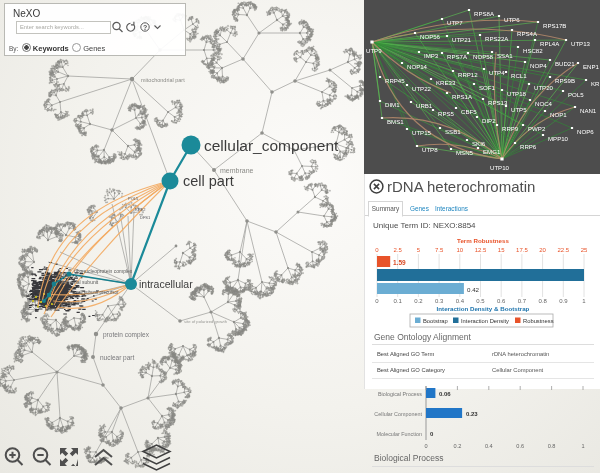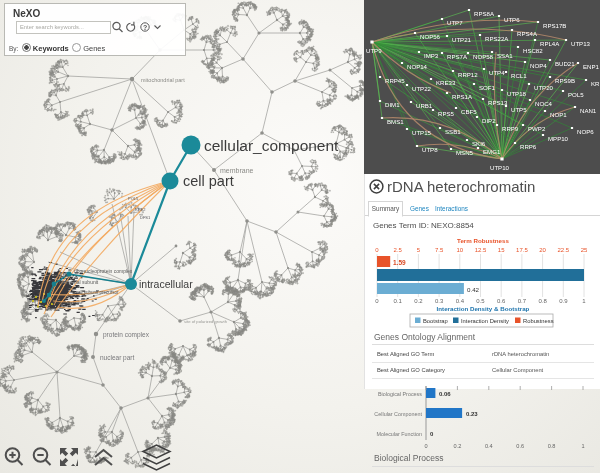--- a/index.html
+++ b/index.html
@@ -1,18 +1,18 @@
 <!DOCTYPE html>
 <html><head><meta charset="utf-8"><style>
 html,body{margin:0;padding:0;}
 body{width:600px;height:473px;overflow:hidden;font-family:"Liberation Sans",sans-serif;}
 #app{position:relative;width:600px;height:473px;background:radial-gradient(ellipse at 52% 38%, #fcfbf9 0%, #f3f2ed 55%, #e9e8e2 100%);}
 #tree{position:absolute;left:0;top:0;}
 #search{position:absolute;left:4px;top:3px;width:180px;height:51px;background:rgba(255,255,255,0.93);border:1px solid #b9b9b4;}
-#search .t{position:absolute;left:8px;top:4px;font-size:10px;font-weight:700;color:#3a3a3a;}
+#search .t{position:absolute;left:8px;top:4px;font-size:10px;font-weight:400;color:#3a3a3a;}
 #search .inp{position:absolute;left:11px;top:17px;width:90px;height:11px;border:1px solid #c3c3be;background:#fff;color:#a9a9a4;font-size:5.8px;line-height:11px;padding-left:3px;}
 #search .row{position:absolute;left:4px;top:38px;font-size:6.5px;color:#555;}
 #netpanel{position:absolute;left:364px;top:0;width:236px;height:174px;background:#4d4d4d;}
 #detail{position:absolute;left:364px;top:174px;width:236px;height:215px;background:#fff;border-left:1px solid #e2e2e2;}
 .abs{position:absolute;}
 </style></head><body>
 <div id="app">
 
 <svg id="tree" width="600" height="473" viewBox="0 0 600 473">
       <path d="M132.0 79.0L160.0 50.0M160.0 50.0L146.0 30.0M146.0 30.0L139.8 32.2M139.8 32.2L139.7 36.4M139.8 32.2L135.3 33.9M139.8 32.2L137.1 29.8M146.0 30.0L137.7 26.3M137.7 26.3L134.8 29.1M137.7 26.3L134.2 24.3M137.7 26.3L137.7 22.3M146.0 30.0L144.9 22.6M144.9 22.6L141.0 20.2M144.9 22.6L144.6 19.0M144.9 22.6L148.1 18.9M146.0 30.0L150.9 24.7M150.9 24.7L149.3 20.9M150.9 24.7L153.6 22.4M150.9 24.7L154.1 26.0M160.0 50.0L184.0 30.0M184.0 30.0L180.5 20.2M180.5 20.2L175.6 19.5M180.5 20.2L178.6 15.6M180.5 20.2L182.7 16.9M184.0 30.0L192.8 24.1M192.8 24.1L191.1 19.2M192.8 24.1L196.5 21.6M192.8 24.1L195.7 26.6M184.0 30.0L190.2 33.9M190.2 33.9L193.1 31.5M190.2 33.9L194.1 34.3M190.2 33.9L192.7 36.7M190.2 33.9L189.5 38.8M160.0 50.0L204.0 50.0M204.0 50.0L206.4 42.2M206.4 42.2L203.7 39.1M206.4 42.2L206.6 38.3M206.4 42.2L209.1 38.5M206.4 42.2L210.3 41.5M204.0 50.0L213.4 49.9M213.4 49.9L215.1 45.7M213.4 49.9L217.3 48.6M213.4 49.9L218.4 52.1M213.4 49.9L215.1 53.3M204.0 50.0L206.7 58.3M206.7 58.3L211.6 58.4M206.7 58.3L207.8 63.2M206.7 58.3L203.9 61.4M132.0 79.0L68.0 76.0M68.0 76.0L63.9 83.8M63.9 83.8L66.2 88.4M63.9 83.8L61.8 88.8M63.9 83.8L59.4 84.6M68.0 76.0L57.0 78.9M57.0 78.9L56.2 83.9M57.0 78.9L52.3 80.2M57.0 78.9L53.1 74.7M68.0 76.0L58.3 71.9M58.3 71.9L53.9 74.8M58.3 71.9L52.2 71.5M58.3 71.9L53.9 68.5M58.3 71.9L57.6 67.7M68.0 76.0L62.7 67.2M62.7 67.2L56.6 68.2M62.7 67.2L59.0 63.8M62.7 67.2L61.4 62.0M62.7 67.2L65.6 63.6M132.0 79.0L60.0 102.0M60.0 102.0L60.9 112.0M60.9 112.0L65.6 114.1M60.9 112.0L62.5 115.7M60.9 112.0L60.3 117.2M60.9 112.0L57.7 115.2M60.0 102.0L51.8 105.2M51.8 105.2L51.8 109.0M51.8 105.2L47.9 108.8M51.8 105.2L46.9 104.5M51.8 105.2L48.2 101.2M60.0 102.0L56.1 95.4M56.1 95.4L51.3 94.7M56.1 95.4L54.1 92.2M56.1 95.4L57.5 90.8M132.0 79.0L168.0 112.0M168.0 112.0L175.6 107.4M175.6 107.4L174.5 103.8M175.6 107.4L178.2 102.7M175.6 107.4L179.9 106.5M175.6 107.4L179.2 110.1M168.0 112.0L174.5 116.8M174.5 116.8L179.4 114.9M174.5 116.8L178.2 119.1M174.5 116.8L174.6 120.7M168.0 112.0L163.0 120.5M163.0 120.5L165.2 124.3M163.0 120.5L162.2 125.0M163.0 120.5L159.5 122.8M163.0 120.5L157.4 120.2M132.0 79.0L112.0 130.0M112.0 130.0L90.0 124.0M90.0 124.0L84.1 128.0M84.1 128.0L84.3 132.8M84.1 128.0L81.2 132.1M84.1 128.0L80.4 128.7M84.1 128.0L80.7 126.7M90.0 124.0L80.9 121.7M80.9 121.7L77.7 124.8M80.9 121.7L76.4 120.5M80.9 121.7L79.7 117.5M90.0 124.0L87.1 115.3M87.1 115.3L83.7 115.1M87.1 115.3L86.2 111.4M87.1 115.3L91.1 112.6M112.0 130.0L104.0 150.0M104.0 150.0L109.1 157.1M109.1 157.1L113.9 156.0M109.1 157.1L112.2 158.9M109.1 157.1L110.1 160.4M109.1 157.1L107.5 161.6M104.0 150.0L104.2 157.0M104.2 157.0L108.3 159.6M104.2 157.0L103.9 161.5M104.2 157.0L100.2 159.9M104.0 150.0L98.6 156.6M98.6 156.6L100.0 161.1M98.6 156.6L96.4 159.7M98.6 156.6L94.1 156.2M104.0 150.0L97.5 150.4M97.5 150.4L95.9 155.1M97.5 150.4L93.4 152.9M97.5 150.4L93.3 149.3M97.5 150.4L96.4 146.9M112.0 130.0L128.0 146.0M128.0 146.0L134.4 144.8M134.4 144.8L135.9 141.3M134.4 144.8L138.4 142.7M134.4 144.8L137.9 145.5M134.4 144.8L137.0 148.8M128.0 146.0L134.7 152.2M134.7 152.2L139.1 149.9M134.7 152.2L138.9 153.7M134.7 152.2L136.3 156.7M134.7 152.2L133.1 155.5M128.0 146.0L125.0 153.8M125.0 153.8L127.5 156.2M125.0 153.8L123.4 157.2M125.0 153.8L121.3 153.9M112.0 130.0L136.0 118.0M136.0 118.0L134.6 110.0M134.6 110.0L130.8 108.8M134.6 110.0L132.7 106.3M134.6 110.0L134.9 105.7M134.6 110.0L137.5 107.1M136.0 118.0L140.5 111.5M140.5 111.5L139.3 107.9M140.5 111.5L143.1 108.2M140.5 111.5L144.1 111.5M136.0 118.0L141.8 117.5M141.8 117.5L142.2 114.2M141.8 117.5L145.5 116.7M141.8 117.5L143.2 121.1M136.0 118.0L140.4 123.7M140.4 123.7L143.7 123.1M140.4 123.7L142.2 126.1M140.4 123.7L138.7 127.6M132.0 79.0L170.0 181.0M191.0 145.0L214.0 170.0M214.0 170.0L262.0 133.0M262.0 133.0L272.0 92.0M272.0 92.0L243.0 59.0M272.0 92.0L295.0 81.0M243.0 59.0L227.0 42.0M227.0 42.0L219.9 44.3M219.9 44.3L218.9 48.7M219.9 44.3L214.5 45.6M219.9 44.3L216.6 41.8M227.0 42.0L220.2 35.4M220.2 35.4L216.0 36.6M220.2 35.4L216.8 33.3M220.2 35.4L218.3 32.0M220.2 35.4L221.4 30.0M227.0 42.0L230.6 33.0M230.6 33.0L226.6 29.8M230.6 33.0L232.8 28.6M230.6 33.0L234.8 33.5M243.0 59.0L222.0 68.0M222.0 68.0L222.5 76.4M222.5 76.4L226.2 78.3M222.5 76.4L224.0 80.4M222.5 76.4L221.6 80.6M222.5 76.4L219.7 78.7M222.0 68.0L217.2 73.1M217.2 73.1L218.2 77.5M217.2 73.1L214.3 75.9M217.2 73.1L213.8 72.0M222.0 68.0L214.3 67.8M214.3 67.8L212.3 70.7M214.3 67.8L209.6 67.2M214.3 67.8L211.6 64.4M222.0 68.0L216.6 62.7M216.6 62.7L212.7 64.6M216.6 62.7L213.9 60.1M216.6 62.7L217.9 59.3M243.0 59.0L259.0 33.0M259.0 33.0L247.0 15.0M247.0 15.0L238.5 14.5M238.5 14.5L236.4 18.7M238.5 14.5L235.0 15.4M238.5 14.5L234.7 12.0M238.5 14.5L237.4 10.8M247.0 15.0L243.3 8.1M243.3 8.1L239.0 7.5M243.3 8.1L241.6 5.1M243.3 8.1L244.7 4.9M247.0 15.0L250.0 8.3M250.0 8.3L248.0 5.0M250.0 8.3L250.4 4.3M250.0 8.3L253.1 5.5M250.0 8.3L254.2 7.7M259.0 33.0L277.0 20.0M277.0 20.0L274.0 12.8M274.0 12.8L269.9 13.0M274.0 12.8L272.8 9.7M274.0 12.8L276.7 9.4M277.0 20.0L282.6 16.1M282.6 16.1L281.4 11.6M282.6 16.1L284.9 12.0M282.6 16.1L287.1 15.3M282.6 16.1L286.2 18.0M277.0 20.0L282.7 24.3M282.7 24.3L287.2 22.1M282.7 24.3L287.0 25.4M282.7 24.3L285.3 28.1M282.7 24.3L282.0 27.9M259.0 33.0L300.0 33.0M300.0 33.0L303.6 27.2M303.6 27.2L301.4 23.4M303.6 27.2L304.1 23.0M303.6 27.2L306.1 25.0M303.6 27.2L307.2 27.9M300.0 33.0L306.8 32.9M306.8 32.9L308.6 29.1M306.8 32.9L310.1 31.2M306.8 32.9L310.0 34.6M306.8 32.9L308.5 36.9M300.0 33.0L303.1 39.0M303.1 39.0L307.5 38.6M303.1 39.0L305.5 41.4M303.1 39.0L302.9 43.9M303.1 39.0L300.7 42.1M295.0 81.0L306.0 62.0M306.0 62.0L300.5 57.3M300.5 57.3L296.4 59.0M300.5 57.3L296.5 53.8M300.5 57.3L302.4 52.9M306.0 62.0L310.8 55.1M310.8 55.1L307.4 51.1M310.8 55.1L311.5 50.1M310.8 55.1L314.5 53.3M310.8 55.1L315.9 56.2M306.0 62.0L313.3 63.4M313.3 63.4L316.5 59.6M313.3 63.4L316.9 64.4M313.3 63.4L314.8 68.7M295.0 81.0L322.0 92.0M322.0 92.0L329.5 86.5M329.5 86.5L328.6 81.8M329.5 86.5L331.8 83.5M329.5 86.5L334.1 85.5M329.5 86.5L334.0 88.7M322.0 92.0L329.7 95.2M329.7 95.2L333.3 91.2M329.7 95.2L333.7 96.7M329.7 95.2L329.9 100.1M322.0 92.0L323.4 100.7M323.4 100.7L327.7 101.2M323.4 100.7L325.9 104.2M323.4 100.7L322.2 105.1M323.4 100.7L318.9 103.4M295.0 81.0L330.0 70.0M330.0 70.0L348.0 62.0M348.0 62.0L349.7 54.5M349.7 54.5L346.9 51.7M349.7 54.5L350.5 50.7M349.7 54.5L352.9 53.4M348.0 62.0L354.5 59.3M354.5 59.3L354.5 55.1M354.5 59.3L358.9 57.5M354.5 59.3L358.2 62.6M348.0 62.0L354.6 67.8M354.6 67.8L357.7 65.7M354.6 67.8L357.4 70.0M354.6 67.8L352.7 71.6M330.0 70.0L352.0 88.0M352.0 88.0L360.0 85.9M360.0 85.9L361.3 82.2M360.0 85.9L363.0 84.9M360.0 85.9L362.9 89.0M352.0 88.0L357.2 91.6M357.2 91.6L360.5 90.0M357.2 91.6L360.6 93.5M357.2 91.6L357.3 95.8M352.0 88.0L351.5 95.0M351.5 95.0L355.2 97.3M351.5 95.0L352.8 98.7M351.5 95.0L349.8 97.9M351.5 95.0L348.7 96.3M262.0 133.0L294.0 150.0M294.0 150.0L302.0 166.0M302.0 166.0L311.6 166.4M311.6 166.4L313.2 162.5M311.6 166.4L316.0 166.8M311.6 166.4L313.3 170.3M302.0 166.0L305.1 173.1M305.1 173.1L309.2 173.3M305.1 173.1L306.9 176.8M305.1 173.1L301.8 177.4M302.0 166.0L296.7 173.5M296.7 173.5L299.3 177.2M296.7 173.5L294.1 178.0M296.7 173.5L291.8 173.1M294.0 150.0L336.0 144.0M336.0 144.0L339.0 132.4M339.0 132.4L335.1 130.0M339.0 132.4L338.5 128.0M339.0 132.4L341.4 128.9M339.0 132.4L344.0 132.0M336.0 144.0L344.5 139.7M344.5 139.7L344.7 134.6M344.5 139.7L349.1 137.0M344.5 139.7L348.3 142.7M336.0 144.0L346.4 147.8M346.4 147.8L350.0 143.9M346.4 147.8L351.7 149.8M346.4 147.8L345.6 152.4M336.0 144.0L340.2 151.4M340.2 151.4L346.3 150.7M340.2 151.4L344.2 154.1M340.2 151.4L340.2 157.5M340.2 151.4L337.0 155.9M214.0 170.0L247.0 221.0M247.0 221.0L276.0 232.0M276.0 232.0L298.0 212.0M298.0 212.0L315.0 197.0M315.0 197.0L312.5 189.9M312.5 189.9L307.9 188.1M312.5 189.9L311.0 185.8M312.5 189.9L315.3 186.0M315.0 197.0L321.6 190.1M321.6 190.1L320.4 185.5M321.6 190.1L324.2 187.0M321.6 190.1L325.6 191.2M315.0 197.0L323.0 200.8M323.0 200.8L325.9 198.5M323.0 200.8L326.1 202.6M323.0 200.8L322.3 204.8M298.0 212.0L324.0 216.0M324.0 216.0L328.5 208.9M328.5 208.9L326.4 205.6M328.5 208.9L329.6 205.0M328.5 208.9L331.6 206.4M328.5 208.9L331.8 209.6M324.0 216.0L331.4 216.8M331.4 216.8L332.8 214.2M331.4 216.8L334.3 216.1M331.4 216.8L334.1 218.1M331.4 216.8L332.9 220.0M324.0 216.0L326.8 222.0M326.8 222.0L330.8 221.6M326.8 222.0L329.9 224.6M326.8 222.0L326.9 225.4M326.8 222.0L324.5 224.2M276.0 232.0L312.0 252.0M312.0 252.0L320.2 248.0M320.2 248.0L320.2 244.0M320.2 248.0L324.2 244.0M320.2 248.0L324.9 248.0M320.2 248.0L323.7 250.8M312.0 252.0L319.0 255.1M319.0 255.1L322.3 251.0M319.0 255.1L322.8 256.8M319.0 255.1L318.6 259.5M312.0 252.0L312.6 261.2M312.6 261.2L317.0 263.4M312.6 261.2L313.2 265.1M312.6 261.2L308.3 264.1M276.0 232.0L288.0 268.0M288.0 268.0L295.1 270.1M295.1 270.1L297.9 266.4M295.1 270.1L299.3 269.4M295.1 270.1L299.2 273.3M295.1 270.1L295.1 274.2M288.0 268.0L291.7 277.1M291.7 277.1L295.9 277.5M291.7 277.1L294.9 280.4M291.7 277.1L291.7 282.0M291.7 277.1L289.0 280.4M288.0 268.0L281.5 275.0M281.5 275.0L282.8 280.0M281.5 275.0L279.5 279.4M281.5 275.0L277.7 277.3M281.5 275.0L276.8 273.9M247.0 221.0L240.0 252.0M240.0 252.0L246.5 258.9M246.5 258.9L250.0 256.6M246.5 258.9L249.8 260.3M246.5 258.9L247.7 262.9M246.5 258.9L244.6 263.3M240.0 252.0L239.0 261.2M239.0 261.2L242.2 264.3M239.0 261.2L239.7 264.7M239.0 261.2L237.3 265.2M239.0 261.2L235.6 262.4M240.0 252.0L231.5 255.1M231.5 255.1L231.7 258.5M231.5 255.1L228.3 257.6M231.5 255.1L227.3 254.6M231.5 255.1L229.3 252.4M247.0 221.0L262.0 282.0M262.0 282.0L269.3 283.1M269.3 283.1L271.5 279.5M269.3 283.1L274.1 283.6M269.3 283.1L270.7 287.6M262.0 282.0L266.5 288.4M266.5 288.4L272.0 287.7M266.5 288.4L271.1 291.0M266.5 288.4L267.8 293.9M266.5 288.4L263.4 292.9M262.0 282.0L261.1 291.3M261.1 291.3L265.2 293.8M261.1 291.3L260.5 295.8M261.1 291.3L257.0 293.0M262.0 282.0L256.0 287.7M256.0 287.7L257.5 292.0M256.0 287.7L253.8 292.4M256.0 287.7L252.1 289.6M256.0 287.7L252.2 285.9M247.0 221.0L238.0 280.0M238.0 280.0L245.3 283.5M245.3 283.5L248.1 281.4M245.3 283.5L248.3 284.9M245.3 283.5L246.1 287.8M238.0 280.0L240.5 287.2M240.5 287.2L244.5 287.6M240.5 287.2L242.9 289.8M240.5 287.2L240.6 290.8M240.5 287.2L236.7 290.3M238.0 280.0L232.7 287.7M232.7 287.7L234.9 291.2M232.7 287.7L231.9 291.6M232.7 287.7L229.2 290.9M232.7 287.7L228.0 287.4M238.0 280.0L230.4 282.5M230.4 282.5L230.3 286.5M230.4 282.5L227.0 285.3M230.4 282.5L226.0 282.3M230.4 282.5L227.5 279.2M131.0 284.0L176.0 246.0M183.0 253.0L190.0 248.2M190.0 248.2L189.2 243.8M190.0 248.2L194.0 245.5M190.0 248.2L193.0 250.0M183.0 253.0L189.4 257.3M189.4 257.3L193.0 254.8M189.4 257.3L193.7 258.1M189.4 257.3L191.2 260.6M189.4 257.3L189.1 261.0M183.0 253.0L180.1 262.0M180.1 262.0L183.2 264.2M180.1 262.0L178.5 266.3M180.1 262.0L176.7 262.0M131.0 284.0L180.0 321.0M183.0 346.0L189.7 349.5M189.7 349.5L193.8 347.2M189.7 349.5L193.4 351.1M189.7 349.5L190.4 353.9M183.0 346.0L187.1 355.3M187.1 355.3L192.6 354.8M187.1 355.3L189.2 358.7M187.1 355.3L183.7 357.7M183.0 346.0L179.1 354.6M179.1 354.6L181.3 357.9M179.1 354.6L179.1 360.1M179.1 354.6L176.2 357.2M179.1 354.6L174.5 355.0M183.0 346.0L175.3 348.8M175.3 348.8L173.9 352.4M175.3 348.8L172.0 351.8M175.3 348.8L171.1 348.9M175.3 348.8L171.7 346.4M180.0 321.0L211.0 312.0M211.0 312.0L204.0 297.0M204.0 297.0L196.9 295.9M196.9 295.9L194.5 298.2M196.9 295.9L192.7 296.9M196.9 295.9L193.0 294.1M196.9 295.9L195.3 292.3M204.0 297.0L199.1 292.6M199.1 292.6L195.6 293.2M199.1 292.6L196.0 291.4M199.1 292.6L196.9 289.0M199.1 292.6L199.7 289.2M204.0 297.0L203.9 290.0M203.9 290.0L200.9 289.4M203.9 290.0L202.7 286.8M203.9 290.0L205.4 286.0M203.9 290.0L207.9 288.6M204.0 297.0L208.4 291.3M208.4 291.3L207.1 287.9M208.4 291.3L209.1 288.5M208.4 291.3L211.7 289.2M208.4 291.3L211.6 291.9M211.0 312.0L228.0 302.0M228.0 302.0L228.4 294.2M228.4 294.2L224.5 292.3M228.4 294.2L227.6 290.5M228.4 294.2L229.6 290.0M228.4 294.2L232.2 292.3M228.0 302.0L233.4 294.3M233.4 294.3L231.9 291.3M233.4 294.3L235.7 291.4M233.4 294.3L237.0 294.3M228.0 302.0L236.0 301.0M236.0 301.0L237.2 296.2M236.0 301.0L239.4 300.7M236.0 301.0L238.3 305.1M228.0 302.0L234.6 305.0M234.6 305.0L238.3 302.7M234.6 305.0L238.7 306.5M234.6 305.0L235.0 309.2M211.0 312.0L234.0 322.0M234.0 322.0L240.8 317.9M240.8 317.9L240.8 313.6M240.8 317.9L243.2 314.5M240.8 317.9L244.8 316.8M240.8 317.9L244.9 320.1M234.0 322.0L243.1 323.7M243.1 323.7L245.3 320.2M243.1 323.7L247.2 322.4M243.1 323.7L246.9 325.6M243.1 323.7L244.2 328.4M234.0 322.0L239.4 327.6M239.4 327.6L243.9 326.2M239.4 327.6L242.6 329.4M239.4 327.6L241.1 332.0M239.4 327.6L238.4 331.4M234.0 322.0L236.0 329.0M236.0 329.0L239.7 330.5M236.0 329.0L238.4 332.5M236.0 329.0L235.7 333.5M236.0 329.0L234.0 332.0M211.0 312.0L219.0 338.0M219.0 338.0L227.5 339.4M227.5 339.4L229.2 335.6M227.5 339.4L231.2 337.9M227.5 339.4L230.7 341.5M227.5 339.4L228.0 342.7M219.0 338.0L220.5 345.5M220.5 345.5L224.0 347.4M220.5 345.5L222.5 349.3M220.5 345.5L220.3 348.9M220.5 345.5L217.9 348.5M219.0 338.0L213.5 341.9M213.5 341.9L214.4 346.8M213.5 341.9L210.0 344.3M213.5 341.9L210.4 339.9M131.0 284.0L96.0 334.0M96.0 334.0L93.0 357.0M108.0 306.0L118.3 304.4M118.3 304.4L120.8 299.6M118.3 304.4L123.1 304.1M118.3 304.4L120.8 307.3M108.0 306.0L112.8 314.3M112.8 314.3L117.5 314.1M112.8 314.3L114.9 318.6M112.8 314.3L109.6 318.2M108.0 306.0L102.6 314.6M102.6 314.6L105.7 319.2M102.6 314.6L99.8 318.3M102.6 314.6L97.4 314.8M93.0 357.0L103.0 385.0M103.0 385.0L57.0 372.0M57.0 372.0L32.0 352.0M32.0 352.0L21.9 355.7M21.9 355.7L20.9 359.7M21.9 355.7L17.8 358.7M21.9 355.7L16.4 356.1M21.9 355.7L17.6 353.1M32.0 352.0L24.7 350.2M24.7 350.2L22.0 353.8M24.7 350.2L20.3 351.4M24.7 350.2L21.3 348.1M24.7 350.2L23.9 346.0M32.0 352.0L26.4 343.1M26.4 343.1L21.3 343.9M26.4 343.1L23.2 338.7M26.4 343.1L29.4 339.2M32.0 352.0L33.4 343.5M33.4 343.5L30.3 340.7M33.4 343.5L32.3 339.5M33.4 343.5L36.0 339.7M33.4 343.5L37.6 342.2M57.0 372.0L14.0 380.0M14.0 380.0L10.7 386.7M10.7 386.7L13.7 390.9M10.7 386.7L9.9 390.8M10.7 386.7L7.3 389.3M10.7 386.7L6.0 387.2M14.0 380.0L5.8 380.9M5.8 380.9L5.3 385.3M5.8 380.9L1.7 383.8M5.8 380.9L0.6 379.4M5.8 380.9L3.9 376.9M14.0 380.0L8.9 373.4M8.9 373.4L4.8 374.7M8.9 373.4L4.1 370.7M8.9 373.4L8.1 369.4M8.9 373.4L11.7 368.8M57.0 372.0L38.0 400.0M38.0 400.0L43.2 406.5M43.2 406.5L47.1 405.2M43.2 406.5L46.1 410.0M43.2 406.5L41.1 410.7M38.0 400.0L36.1 409.1M36.1 409.1L39.2 411.5M36.1 409.1L35.3 412.5M36.1 409.1L32.0 410.1M38.0 400.0L30.9 403.7M30.9 403.7L31.7 408.5M30.9 403.7L26.9 405.2M30.9 403.7L28.5 400.4M38.0 400.0L31.9 398.0M31.9 398.0L29.5 402.1M31.9 398.0L27.1 397.9M31.9 398.0L28.5 395.4M31.9 398.0L31.5 393.9M57.0 372.0L60.0 418.0M60.0 418.0L67.6 421.4M67.6 421.4L71.1 418.7M67.6 421.4L71.5 422.8M67.6 421.4L68.4 426.2M60.0 418.0L62.9 426.6M62.9 426.6L67.2 427.4M62.9 426.6L65.0 429.5M62.9 426.6L62.5 430.8M62.9 426.6L60.6 429.3M60.0 418.0L58.1 425.9M58.1 425.9L60.9 428.2M58.1 425.9L57.6 429.3M58.1 425.9L53.1 426.7M60.0 418.0L52.2 422.6M52.2 422.6L51.7 426.8M52.2 422.6L49.7 424.9M52.2 422.6L48.5 423.6M52.2 422.6L48.4 420.1M57.0 372.0L74.0 356.0M74.0 356.0L73.0 349.4M73.0 349.4L69.3 347.9M73.0 349.4L72.8 346.3M73.0 349.4L76.2 346.8M74.0 356.0L77.2 350.1M77.2 350.1L74.3 346.9M77.2 350.1L77.7 347.0M77.2 350.1L79.9 348.3M77.2 350.1L81.5 349.8M74.0 356.0L81.2 353.7M81.2 353.7L81.8 350.4M81.2 353.7L84.0 351.5M81.2 353.7L84.2 354.0M81.2 353.7L83.3 355.9M74.0 356.0L81.5 357.3M81.5 357.3L84.2 354.2M81.5 357.3L84.7 357.2M81.5 357.3L84.6 358.6M81.5 357.3L82.4 360.3M103.0 385.0L121.0 408.0M121.0 408.0L112.0 432.0M112.0 432.0L116.9 436.6M116.9 436.6L121.2 434.1M116.9 436.6L120.2 437.8M116.9 436.6L118.3 439.7M116.9 436.6L115.5 440.5M112.0 432.0L113.1 441.0M113.1 441.0L117.1 442.5M113.1 441.0L113.2 444.4M113.1 441.0L110.4 443.1M112.0 432.0L106.2 436.9M106.2 436.9L107.4 441.6M106.2 436.9L103.4 439.9M106.2 436.9L102.1 435.4M112.0 432.0L105.2 431.9M105.2 431.9L102.8 436.3M105.2 431.9L101.0 433.6M105.2 431.9L101.5 430.1M105.2 431.9L103.4 427.7M121.0 408.0L138.0 452.0M138.0 452.0L145.8 451.0M145.8 451.0L148.0 446.5M145.8 451.0L149.6 449.6M145.8 451.0L149.8 451.9M145.8 451.0L148.0 454.1M138.0 452.0L141.1 459.8M141.1 459.8L146.3 460.5M141.1 459.8L142.5 464.9M141.1 459.8L138.3 463.9M138.0 452.0L131.3 457.6M131.3 457.6L132.7 461.6M131.3 457.6L127.3 460.4M131.3 457.6L127.8 456.0M121.0 408.0L96.0 452.0M96.0 452.0L100.0 458.1M100.0 458.1L103.9 458.5M100.0 458.1L102.5 459.8M100.0 458.1L101.0 461.2M100.0 458.1L98.5 461.4M96.0 452.0L92.5 457.8M92.5 457.8L94.5 461.0M92.5 457.8L90.6 460.9M92.5 457.8L89.1 457.3M96.0 452.0L90.1 451.9M90.1 451.9L89.3 454.8M90.1 451.9L86.3 451.7M90.1 451.9L88.8 449.2M121.0 408.0L148.0 398.0M148.0 398.0L152.0 376.0M152.0 376.0L146.1 372.7M146.1 372.7L142.6 375.3M146.1 372.7L142.1 372.2M146.1 372.7L143.0 369.0M146.1 372.7L146.2 369.3M152.0 376.0L153.4 367.3M153.4 367.3L149.5 365.8M153.4 367.3L154.0 363.0M153.4 367.3L156.9 366.7M152.0 376.0L160.2 375.7M160.2 375.7L161.5 371.7M160.2 375.7L164.0 373.5M160.2 375.7L164.6 377.3M160.2 375.7L161.5 380.4M148.0 398.0L170.0 368.0M170.0 368.0L165.9 362.3M165.9 362.3L162.1 362.7M165.9 362.3L163.3 360.6M165.9 362.3L164.8 358.4M165.9 362.3L167.4 359.3M170.0 368.0L172.1 360.7M172.1 360.7L169.1 357.8M172.1 360.7L172.1 356.6M172.1 360.7L174.2 357.5M172.1 360.7L175.6 360.2M170.0 368.0L175.4 365.5M175.4 365.5L175.5 362.6M175.4 365.5L177.5 363.2M175.4 365.5L179.6 365.5M175.4 365.5L178.5 368.4M170.0 368.0L175.7 369.5M175.7 369.5L178.6 366.8M175.7 369.5L179.2 370.9M175.7 369.5L176.7 372.4M148.0 398.0L176.0 394.0M176.0 394.0L177.8 386.4M177.8 386.4L174.6 382.7M177.8 386.4L178.5 381.6M177.8 386.4L182.3 385.0M176.0 394.0L184.2 392.3M184.2 392.3L184.8 388.7M184.2 392.3L188.5 391.1M184.2 392.3L187.1 396.0M176.0 394.0L178.5 401.3M178.5 401.3L183.1 401.8M178.5 401.3L181.0 403.9M178.5 401.3L177.8 405.3M178.5 401.3L174.8 404.2M148.0 398.0L162.0 416.0M162.0 416.0L168.6 414.7M168.6 414.7L169.5 410.2M168.6 414.7L171.8 412.9M168.6 414.7L172.6 415.0M168.6 414.7L171.2 418.2M162.0 416.0L168.0 420.0M168.0 420.0L172.0 417.0M168.0 420.0L172.6 420.8M168.0 420.0L170.0 423.2M168.0 420.0L166.9 424.3M162.0 416.0L164.4 422.3M164.4 422.3L169.2 422.1M164.4 422.3L166.5 426.7M164.4 422.3L162.0 424.7M162.0 416.0L157.7 423.1M157.7 423.1L160.3 426.3M157.7 423.1L155.3 426.9M157.7 423.1L154.4 422.4M158.0 438.0L164.6 437.0M164.6 437.0L165.5 433.0M164.6 437.0L167.8 436.1M164.6 437.0L167.3 441.1M158.0 438.0L163.8 441.4M163.8 441.4L166.9 438.3M163.8 441.4L168.3 442.0M163.8 441.4L166.1 445.2M163.8 441.4L162.6 445.8M158.0 438.0L159.3 445.9M159.3 445.9L163.9 446.4M159.3 445.9L161.9 449.4M159.3 445.9L158.8 449.3M159.3 445.9L155.7 448.5M158.0 438.0L151.9 443.8M151.9 443.8L152.8 448.2M151.9 443.8L148.3 447.1M151.9 443.8L147.9 442.5M114.0 199.0L108.1 198.6M114.0 199.0L109.3 192.3M114.0 199.0L114.7 193.0M114.0 199.0L119.1 193.5M131.0 213.0L125.7 207.3M131.0 213.0L131.2 207.0M131.0 213.0L135.4 208.3M131.0 213.0L139.3 211.9M118.0 222.0L113.0 223.2M118.0 222.0L114.0 217.7M118.0 222.0L120.8 216.1M97.0 212.0L93.0 217.8M97.0 212.0L92.2 213.3M97.0 212.0L90.3 210.2M97.0 212.0L93.5 207.8M131.0 284.0L112.0 204.0M131.0 284.0L120.0 212.0M131.0 284.0L128.0 216.0M131.0 284.0L134.0 210.0M48.0 240.0L43.5 235.4M43.5 235.4L39.4 236.8M43.5 235.4L40.4 233.5M43.5 235.4L41.8 231.6M43.5 235.4L44.6 230.6M48.0 240.0L47.3 232.0M47.3 232.0L43.6 230.2M47.3 232.0L46.5 227.5M47.3 232.0L50.3 229.2M48.0 240.0L51.3 232.9M51.3 232.9L48.1 229.7M51.3 232.9L51.7 229.6M51.3 232.9L54.2 229.5M51.3 232.9L55.8 233.3M48.0 240.0L56.7 236.6M56.7 236.6L57.0 232.8M56.7 236.6L59.9 235.4M56.7 236.6L60.0 239.5M66.0 235.0L61.0 230.3M61.0 230.3L57.2 233.0M61.0 230.3L56.9 228.5M61.0 230.3L59.4 225.9M61.0 230.3L63.3 226.2M66.0 235.0L69.2 228.6M69.2 228.6L67.2 224.1M69.2 228.6L70.1 224.7M69.2 228.6L72.9 225.5M69.2 228.6L73.7 228.0M66.0 235.0L75.1 237.1M75.1 237.1L77.3 234.0M75.1 237.1L78.5 236.1M75.1 237.1L78.5 239.2M75.1 237.1L75.7 241.5M34.0 262.0L28.2 267.1M28.2 267.1L30.1 271.4M28.2 267.1L26.4 269.9M28.2 267.1L24.2 268.7M28.2 267.1L24.0 265.7M34.0 262.0L25.5 261.6M25.5 261.6L23.9 265.8M25.5 261.6L21.3 263.6M25.5 261.6L22.1 259.6M25.5 261.6L24.2 257.3M34.0 262.0L27.4 255.3M27.4 255.3L23.6 256.6M27.4 255.3L24.2 251.7M27.4 255.3L28.9 251.8M34.0 262.0L32.3 252.7M32.3 252.7L27.9 251.2M32.3 252.7L30.1 249.7M32.3 252.7L32.7 249.3M32.3 252.7L35.0 250.4M29.0 284.0L26.3 291.8M26.3 291.8L28.7 294.7M26.3 291.8L26.2 295.5M26.3 291.8L23.4 294.7M26.3 291.8L22.7 292.6M29.0 284.0L23.7 286.3M23.7 286.3L23.2 289.7M23.7 286.3L20.9 287.6M23.7 286.3L20.2 284.1M29.0 284.0L22.5 279.5M22.5 279.5L19.7 281.4M22.5 279.5L19.4 279.1M22.5 279.5L20.3 276.0M22.5 279.5L23.3 275.3M29.0 284.0L28.1 277.2M28.1 277.2L24.7 275.5M28.1 277.2L27.6 273.6M28.1 277.2L30.9 274.5M36.0 310.0L28.1 314.0M28.1 314.0L27.5 318.6M28.1 314.0L24.9 316.8M28.1 314.0L24.3 314.1M28.1 314.0L23.6 311.8M36.0 310.0L28.9 309.2M28.9 309.2L26.9 311.9M28.9 309.2L24.8 310.2M28.9 309.2L25.7 307.7M28.9 309.2L27.2 305.4M36.0 310.0L31.3 305.4M31.3 305.4L27.2 307.1M31.3 305.4L29.0 302.8M31.3 305.4L32.8 301.9M36.0 310.0L35.4 300.9M35.4 300.9L32.1 299.6M35.4 300.9L35.0 296.0M35.4 300.9L38.4 299.3M56.0 320.0L60.9 325.0M60.9 325.0L65.2 323.1M60.9 325.0L65.1 327.1M60.9 325.0L62.5 329.2M60.9 325.0L59.1 329.2M56.0 320.0L57.1 329.0M57.1 329.0L60.4 329.8M57.1 329.0L57.1 333.7M57.1 329.0L53.4 331.6M56.0 320.0L50.5 324.9M50.5 324.9L51.4 328.6M50.5 324.9L49.0 327.9M50.5 324.9L46.2 326.8M50.5 324.9L46.5 322.7M56.0 320.0L47.6 319.3M47.6 319.3L44.5 322.7M47.6 319.3L42.8 319.1M47.6 319.3L46.2 315.9M74.0 318.0L80.4 318.8M80.4 318.8L82.1 315.2M80.4 318.8L83.7 317.5M80.4 318.8L82.8 320.6M80.4 318.8L81.1 322.7M74.0 318.0L75.7 325.1M75.7 325.1L78.9 326.4M75.7 325.1L78.2 328.3M75.7 325.1L75.1 328.1M75.7 325.1L73.2 327.8M74.0 318.0L68.3 321.3M68.3 321.3L69.2 325.4M68.3 321.3L66.0 324.3M68.3 321.3L64.9 321.4M68.3 321.3L65.2 319.0M131.0 284.0L60.0 252.0M131.0 284.0L48.0 262.0M131.0 284.0L52.0 272.0M131.0 284.0L66.0 300.0M131.0 284.0L58.0 308.0" stroke="#9b9b98" stroke-width="0.75" fill="none" stroke-opacity="0.95"></path>
@@ -270,21 +270,21 @@
 <div id="detail">
 <svg class="abs" style="left:4px;top:5px" width="15" height="15" viewBox="0 0 15 15">
         <circle cx="7.5" cy="7.5" r="6.4" fill="none" stroke="#3e3e3e" stroke-width="1.5"></circle>
         <path d="M4.9 4.9L10.1 10.1M10.1 4.9L4.9 10.1" stroke="#3e3e3e" stroke-width="1.5"></path>
       </svg>
 <div class="abs" style="left:22px;top:4px;font-size:15px;color:#4f4f4f;">rDNA heterochromatin</div>
 <div class="abs" style="left:0;top:40.5px;width:236px;border-bottom:1px solid #d5d5d5;"></div>
 <div class="abs" style="left:3px;top:27px;width:33px;height:14px;border:1px solid #d5d5d5;border-bottom:1px solid #fff;background:#fff;font-size:6.4px;color:#555;text-align:center;line-height:14px;">Summary</div>
 <div class="abs" style="left:45px;top:28px;font-size:6.4px;color:#2187c0;line-height:13px;">Genes</div>
 <div class="abs" style="left:70px;top:28px;font-size:6.4px;color:#2187c0;line-height:13px;">Interactions</div>
-<div class="abs" style="left:8px;top:47px;font-size:8px;color:#4c4c4c;">Genes Term ID: NEXO:8854</div>
+<div class="abs" style="left:8px;top:47px;font-size:8px;color:#4c4c4c;">Unique Term ID: NEXO:8854</div>
 <div class="abs" style="left:0;top:63px;width:236px;text-align:center;font-size:6.2px;font-weight:700;color:#e8532a;">Term Robustness</div>
 <svg class="abs" style="left:0;top:71px" width="236" height="84" viewBox="0 0 236 84">
         <text x="12.0" y="7" font-size="6" fill="#e8532a" text-anchor="middle">0</text>
         <line x1="12.0" y1="9" x2="12.0" y2="52" stroke="#e2e2e2" stroke-width="1"></line>
         <text x="32.7" y="7" font-size="6" fill="#e8532a" text-anchor="middle">2.5</text>
         <line x1="32.7" y1="9" x2="32.7" y2="52" stroke="#e2e2e2" stroke-width="1"></line>
         <text x="53.4" y="7" font-size="6" fill="#e8532a" text-anchor="middle">5</text>
         <line x1="53.4" y1="9" x2="53.4" y2="52" stroke="#e2e2e2" stroke-width="1"></line>
         <text x="74.1" y="7" font-size="6" fill="#e8532a" text-anchor="middle">7.5</text>
         <line x1="74.1" y1="9" x2="74.1" y2="52" stroke="#e2e2e2" stroke-width="1"></line>
@@ -320,21 +320,21 @@
         <text x="219.0" y="58" font-size="6" fill="#666" text-anchor="middle">1</text>
         <text x="118" y="66" font-size="6.2" font-weight="700" fill="#2176ae" text-anchor="middle">Interaction Density &amp; Bootstrap</text>
         <rect x="45" y="69" width="143" height="13" fill="#fff" stroke="#aaa" stroke-width="0.8"></rect>
         <rect x="50" y="72.5" width="5.5" height="5.5" fill="#6badd3"></rect>
         <text x="58" y="77.5" font-size="5.8" fill="#333">Bootstrap</text>
         <rect x="88" y="72.5" width="5.5" height="5.5" fill="#216f99"></rect>
         <text x="96" y="77.5" font-size="5.8" fill="#333">Interaction Density</text>
         <rect x="150" y="72.5" width="5.5" height="5.5" fill="#e8532a"></rect>
         <text x="158" y="77.5" font-size="5.8" fill="#333">Robustness</text>
       </svg>
-<div class="abs" style="left:9px;top:158px;font-size:8.5px;color:#666;">Genes Ontology Alignment</div>
+<div class="abs" style="left:9px;top:158px;font-size:8.5px;color:#666;">Gene Ontology Alignment</div>
 <div class="abs" style="left:7px;top:170px;width:222px;border-top:1px solid #ddd;"></div>
 <div class="abs" style="left:12px;top:177px;font-size:5.8px;color:#444;">Best Aligned GO Term</div>
 <div class="abs" style="left:127px;top:177px;font-size:5.8px;color:#555;">rDNA heterochromatin</div>
 <div class="abs" style="left:7px;top:188px;width:222px;border-top:1px solid #e5e5e5;"></div>
 <div class="abs" style="left:12px;top:193px;font-size:5.8px;color:#444;">Best Aligned GO Category</div>
 <div class="abs" style="left:127px;top:193px;font-size:5.8px;color:#555;">Cellular Component</div>
 <div class="abs" style="left:7px;top:204px;width:222px;border-top:1px solid #e5e5e5;"></div>
 <svg class="abs" style="left:0;top:208px" width="236" height="68" viewBox="0 0 236 68">
         <line x1="61" y1="4" x2="61" y2="58" stroke="#999" stroke-width="1"></line>
         <text x="57" y="13.5" font-size="5.4" fill="#777" text-anchor="end">Biological Process</text>

